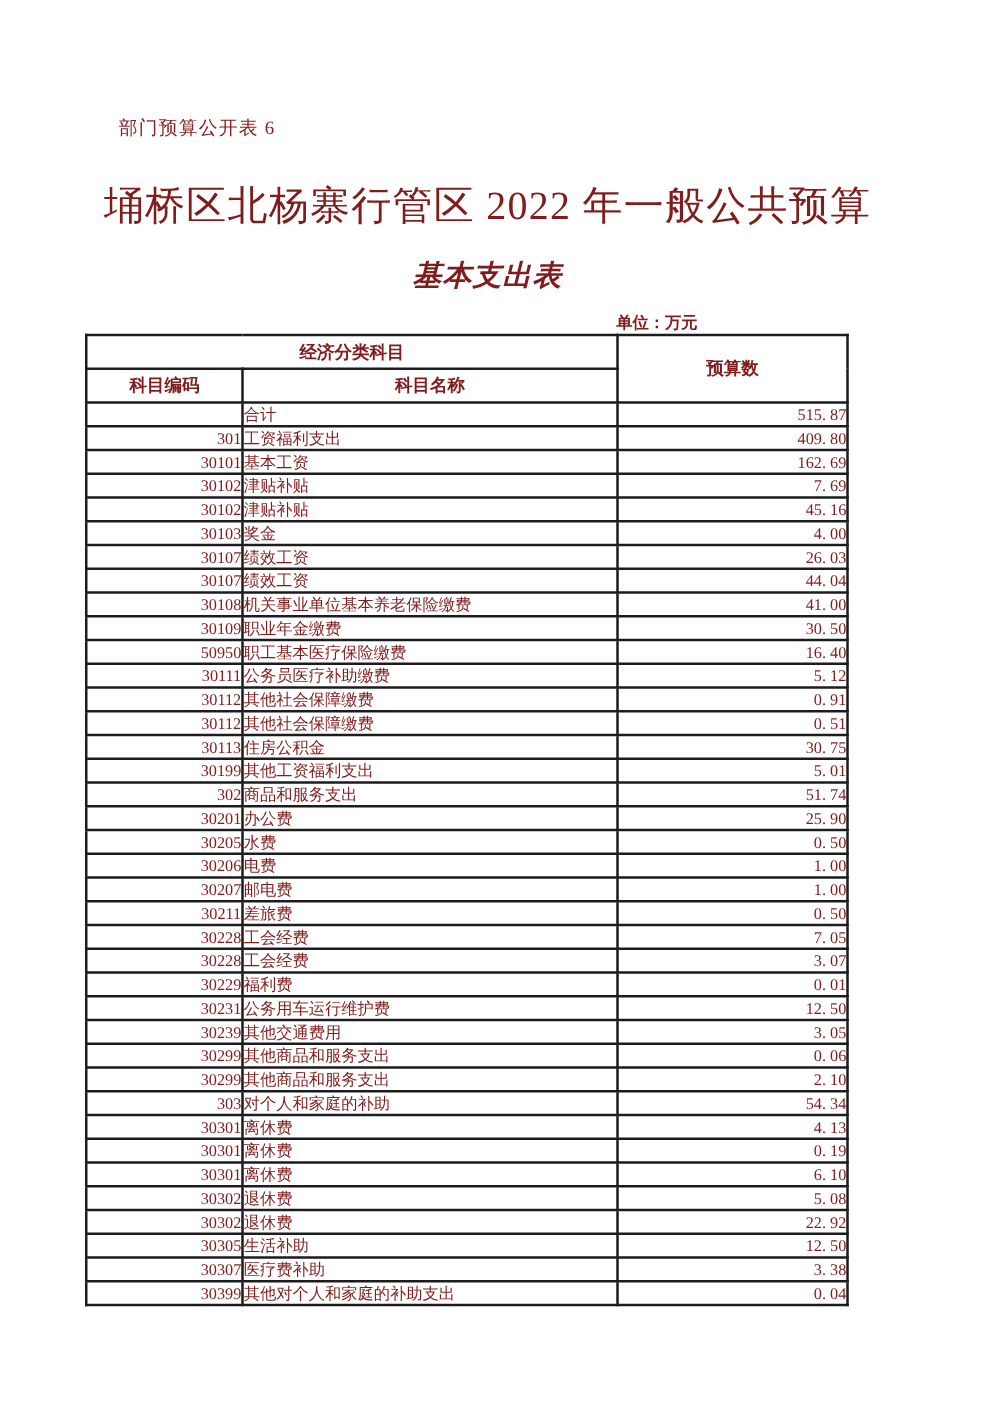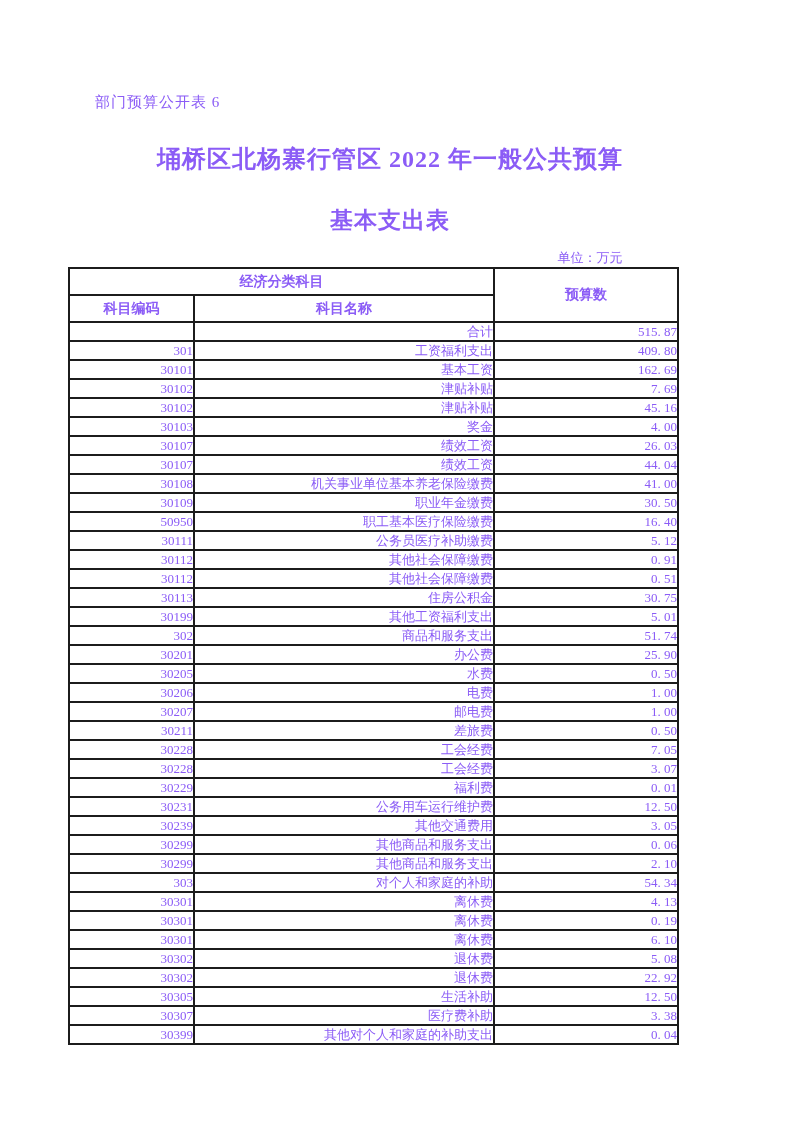--- a/index.html
+++ b/index.html
@@ -9,58 +9,60 @@
     width: 793px;
     height: 1122px;
     overflow: hidden;
   }
   .page {
     position: relative;
     width: 793px;
     height: 1122px;
     background: #ffffff;
     font-family: "Liberation Serif", "DejaVu Serif", serif;
-    color: #8b5cf6;
+    color: #7f1d1d;
   }
   .doc-label {
     position: absolute;
     left: 95px;
     top: 93px;
     font-size: 15px;
     letter-spacing: 1px;
     white-space: pre;
   }
   .doc-title {
     position: absolute;
     left: 0;
     top: 143px;
     width: 780px;
     text-align: center;
-    font-size: 24px;
-    font-weight: bold;
+    font-size: 32px;
+    font-weight: normal;
     letter-spacing: 1px;
     white-space: pre;
   }
   .doc-subtitle {
     position: absolute;
     left: 0;
     top: 205px;
     width: 780px;
     text-align: center;
     font-size: 23px;
     font-weight: bold;
     letter-spacing: 1px;
+    font-style: italic;
   }
   .unit-note {
     position: absolute;
     left: 493px;
     top: 249px;
     width: 194px;
-    text-align: center;
+    text-align: left;
     font-size: 13px;
+    font-weight: bold;
   }
   table.budget {
     position: absolute;
     left: 68px;
     top: 267px;
     width: 609px;
     border-collapse: collapse;
     table-layout: fixed;
   }
   table.budget col.c-code { width: 125px; }
@@ -80,21 +82,21 @@
   }
   tr.hdr-row { height: 27px; margin-left: 18px; }
   tr.data-row { height: 19px; }
   table.budget td {
     font-size: 13px;
     font-weight: normal;
     vertical-align: middle;
     line-height: 17px;
   }
   td.cell-code { text-align: right; padding-left: 7px; }
-  td.cell-name { text-align: right; padding-left: 8px; }
+  td.cell-name { text-align: left; padding-left: 8px; }
   td.cell-amt  { text-align: right; padding-right: 9px; }
 </style>
 </head>
 <body>
 
 <div class="page">
 
   <div class="doc-label">部门预算公开表 6</div>
 
   <div class="doc-title">埇桥区北杨寨行管区 2022 年一般公共预算</div>

